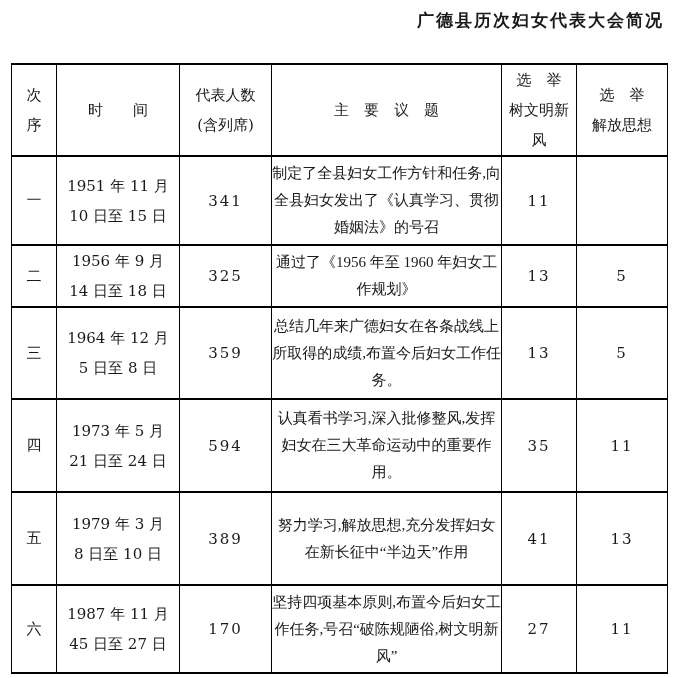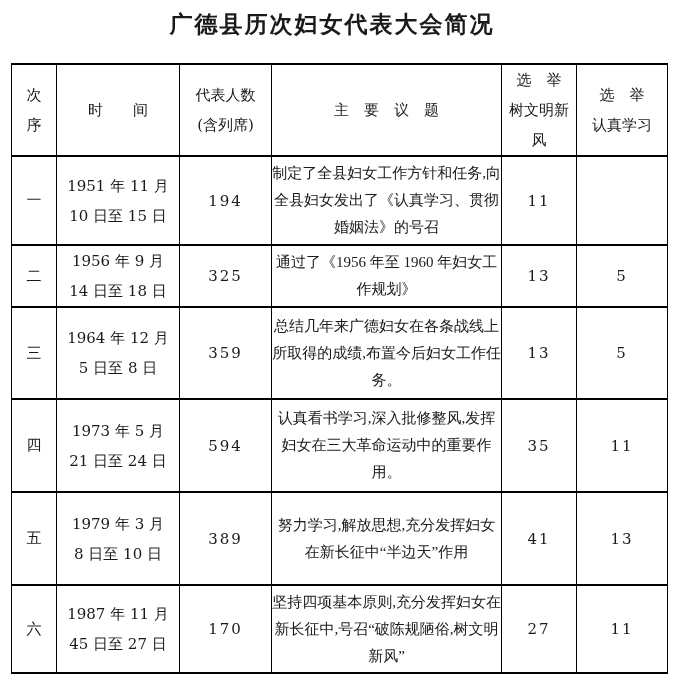--- a/index.html
+++ b/index.html
@@ -11,22 +11,22 @@
   }
   .page {
     position: relative;
     width: 678px; height: 678px;
     background: #ffffff;
     overflow: hidden;
   }
   .title {
     position: absolute;
     top: 9px; left: 0; width: 664px;
-    text-align: center;
-    font-size: 23px;
+    text-align: right;
+    font-size: 17px;
     font-weight: bold;
     letter-spacing: 2px;
   }
   table.tbl {
     position: absolute;
     left: 11px; top: 63px;
     width: 656px;
     border-collapse: collapse;
     table-layout: fixed;
   }
@@ -86,31 +86,31 @@
         <div class="two-line">代表人数</div>
         <div class="two-line">(含列席)</div>
       </th>
       <th>主　要　议　题</th>
       <th>
         <div class="two-line">选　举</div>
         <div class="two-line">树文明新风</div>
       </th>
       <th>
         <div class="two-line">选　举</div>
-        <div class="two-line">认真学习</div>
+        <div class="two-line">解放思想</div>
       </th>
     </tr>
 
     <tr class="r0">
       <td class="seq">一</td>
       <td class="date">
         <div>1951 年 11 月</div>
         <div>10 日至 15 日</div>
       </td>
-      <td class="num">194</td>
+      <td class="num">341</td>
       <td class="topic">制定了全县妇女工作方针和任务,向全县妇女发出了《认真学习、贯彻婚姻法》的号召</td>
       <td class="num">11</td>
       <td class="num"></td>
     </tr>
 
     <tr class="r1">
       <td class="seq">二</td>
       <td class="date">
         <div>1956 年 9 月</div>
         <div>14 日至 18 日</div>
@@ -157,19 +157,19 @@
       <td class="num">13</td>
     </tr>
 
     <tr class="r5">
       <td class="seq">六</td>
       <td class="date">
         <div>1987 年 11 月</div>
         <div>45 日至 27 日</div>
       </td>
       <td class="num">170</td>
-      <td class="topic">坚持四项基本原则,充分发挥妇女在新长征中,号召“破陈规陋俗,树文明新风”</td>
+      <td class="topic">坚持四项基本原则,布置今后妇女工作任务,号召“破陈规陋俗,树文明新风”</td>
       <td class="num">27</td>
       <td class="num">11</td>
     </tr>
   </tbody>
     </table>
 </div>
 
 </body></html>

